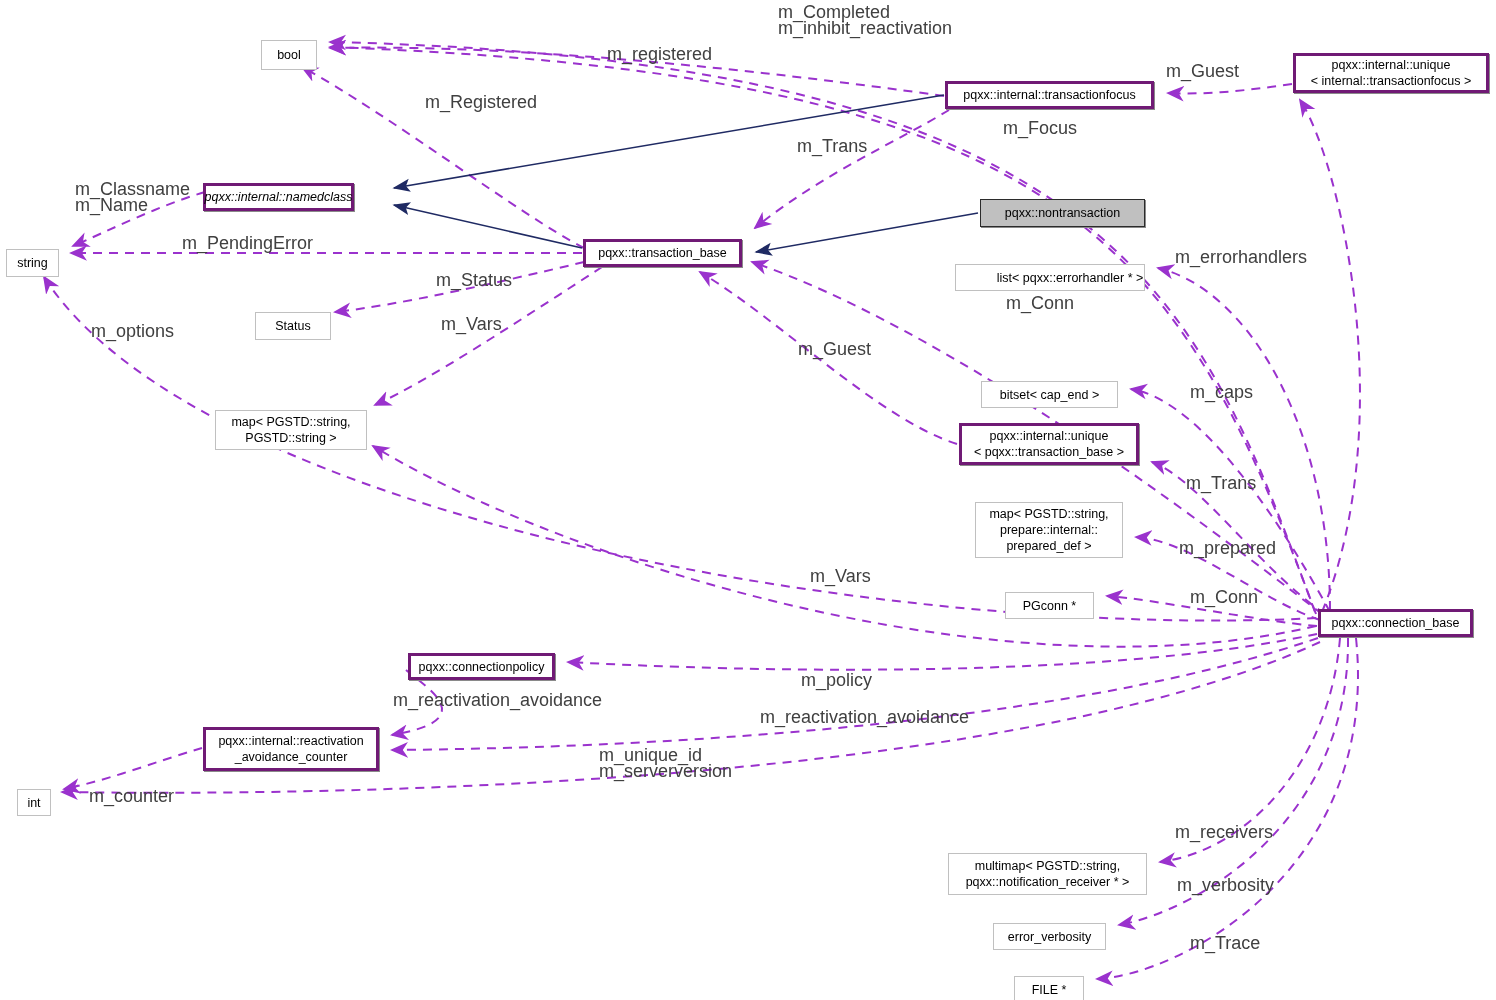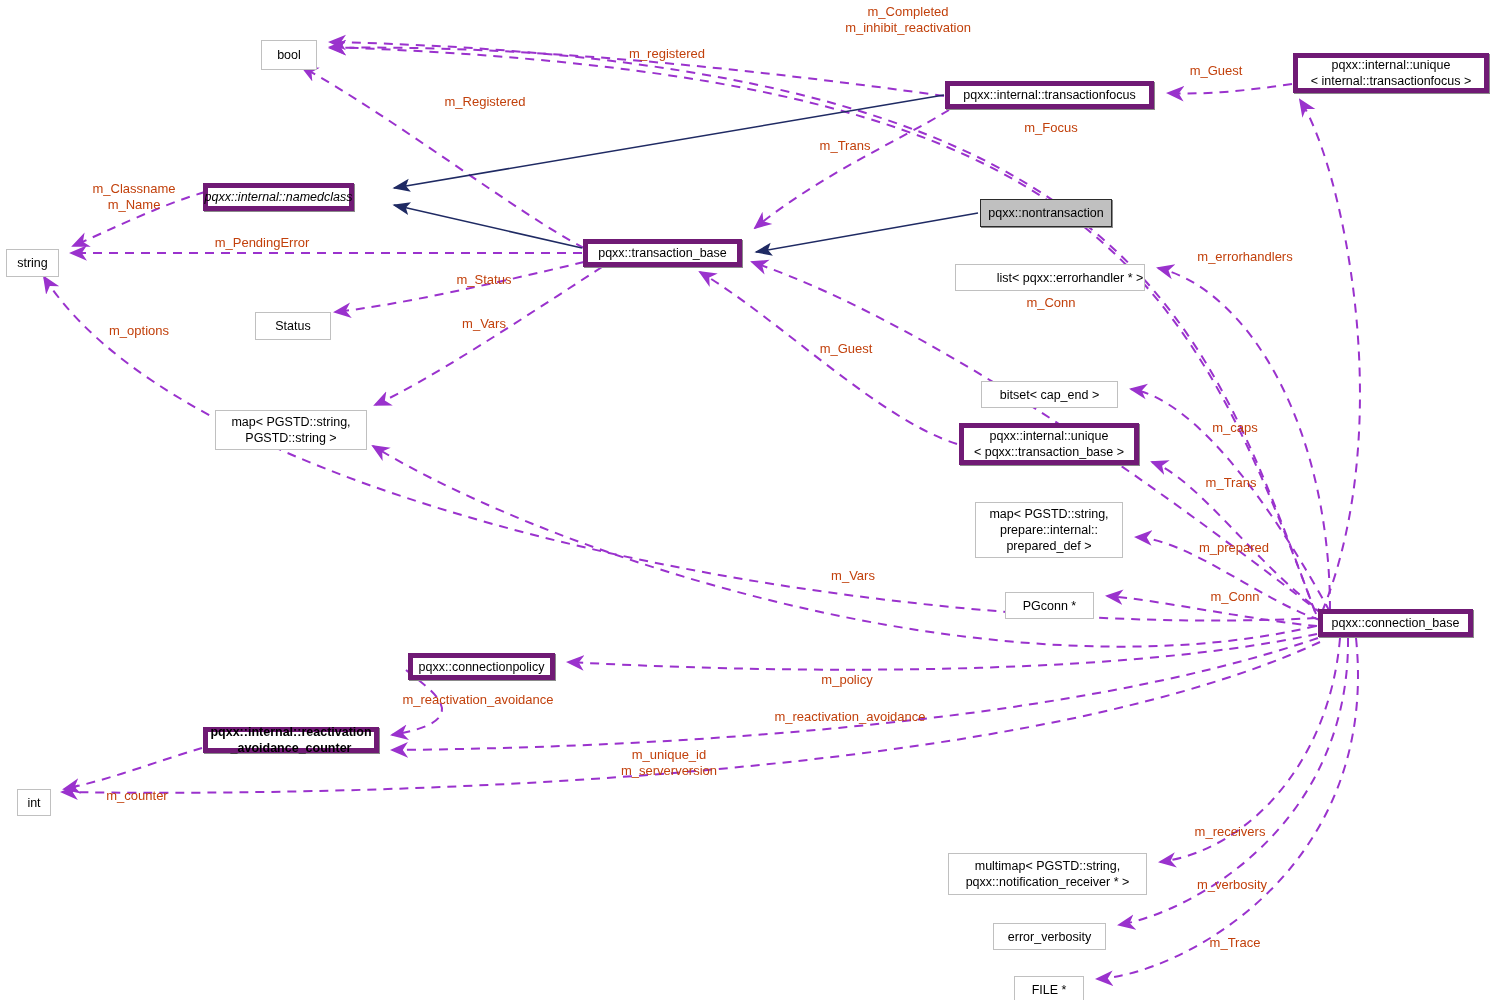--- a/index.html
+++ b/index.html
@@ -3,24 +3,24 @@
 <meta charset="utf-8">
 <style>
   html,body{margin:0;padding:0;background:#ffffff;}
   #stage{position:relative;width:1496px;height:1000px;background:#fff;
          font-family:"Liberation Sans", sans-serif;overflow:hidden;}
   svg#wires{position:absolute;left:0;top:0;width:1496px;height:1000px;}
   .node{position:absolute;box-sizing:border-box;display:flex;align-items:center;
         justify-content:center;text-align:center;background:#ffffff;
         font-size:12.5px;color:#000;line-height:16px;padding:2px 6px;white-space:pre;}
   .node.plain{border:1px solid #c0c0c0;margin-top:10px;}
-  .node.key{border:5px solid #701a75;box-shadow:1px 1px 0 #8a8a8a;}
+  .node.key{border:3px solid #701a75;box-shadow:1px 1px 0 #8a8a8a;}
   .node.cur{border:1px solid #2b2b2b;background:#c0c0c0;box-shadow:1px 1px 0 #8a8a8a;}
-  .edgelabel{position:absolute;font-size:13px;color:#c2410c;white-space:pre;
-             line-height:16px;text-align:center;}
+  .edgelabel{position:absolute;font-size:18px;color:#404040;white-space:pre;
+             line-height:16px;}
 </style>
 </head>
 <body>
 
 <div id="stage">
 
   <svg id="wires" viewBox="0 0 1496 1000">
     <defs>
       <marker id="ar-assoc" markerWidth="9" markerHeight="9" refX="8" refY="4.5" orient="auto">
         <path d="M0,0.6 L9,4.5 L0,8.4 L2.6,4.5 Z" fill="#9a32cd"></path>
@@ -66,37 +66,37 @@
       <path d="M582,248 L394,205"></path>
       <path d="M978,213 L756,252"></path>
     </g>
   </svg>
 
   <div class="node plain" style="left:261px;top:30px;width:56px;height:30px;">bool</div>
   <div class="node key" style="left:1293px;top:53px;width:196px;height:40px;">pqxx::internal::unique
 &lt; internal::transactionfocus &gt;</div>
   <div class="node key" style="left:945px;top:81px;width:209px;height:28px;">pqxx::internal::transactionfocus</div>
   <div class="node key" style="left:203px;top:183px;width:151px;height:28px;font-style:italic;">pqxx::internal::namedclass</div>
-  <div class="node cur" style="left:980px;top:199px;width:132px;height:28px;">pqxx::nontransaction</div>
+  <div class="node cur" style="left:980px;top:199px;width:165px;height:28px;">pqxx::nontransaction</div>
   <div class="node plain" style="left:6px;top:239px;width:53px;height:28px;">string</div>
   <div class="node key" style="left:583px;top:239px;width:159px;height:28px;text-align:right;">pqxx::transaction_base</div>
   <div class="node plain" style="left:955px;top:254px;width:190px;height:27px;padding-left:46px;">list&lt; pqxx::errorhandler * &gt;</div>
   <div class="node plain" style="left:255px;top:302px;width:76px;height:28px;">Status</div>
   <div class="node plain" style="left:981px;top:371px;width:137px;height:27px;">bitset&lt; cap_end &gt;</div>
   <div class="node plain" style="left:215px;top:400px;width:152px;height:40px;">map&lt; PGSTD::string,
 PGSTD::string &gt;</div>
   <div class="node key" style="left:959px;top:423px;width:180px;height:42px;">pqxx::internal::unique
 &lt; pqxx::transaction_base &gt;</div>
   <div class="node plain" style="left:975px;top:492px;width:148px;height:56px;">map&lt; PGSTD::string,
 prepare::internal::
 prepared_def &gt;</div>
   <div class="node plain" style="left:1005px;top:582px;width:89px;height:27px;">PGconn *</div>
   <div class="node key" style="left:1318px;top:609px;width:155px;height:28px;">pqxx::connection_base</div>
   <div class="node key" style="left:408px;top:653px;width:147px;height:27px;">pqxx::connectionpolicy</div>
-  <div class="node key" style="left:203px;top:727px;width:176px;height:26px;font-weight:bold;">pqxx::internal::reactivation
+  <div class="node key" style="left:203px;top:727px;width:176px;height:44px;">pqxx::internal::reactivation
 _avoidance_counter</div>
   <div class="node plain" style="left:17px;top:779px;width:34px;height:27px;">int</div>
   <div class="node plain" style="left:948px;top:843px;width:199px;height:42px;">multimap&lt; PGSTD::string,
 pqxx::notification_receiver * &gt;</div>
   <div class="node plain" style="left:993px;top:913px;width:113px;height:27px;">error_verbosity</div>
   <div class="node plain" style="left:1014px;top:966px;width:70px;height:27px;">FILE *</div>
 
   <div class="edgelabel" style="left:778px;top:4px;width:260px;">m_Completed
 m_inhibit_reactivation</div>
   <div class="edgelabel" style="left:607px;top:46px;width:120px;">m_registered</div>
@@ -106,21 +106,21 @@
   <div class="edgelabel" style="left:797px;top:138px;width:96px;">m_Trans</div>
   <div class="edgelabel" style="left:75px;top:181px;width:118px;">m_Classname
 m_Name</div>
   <div class="edgelabel" style="left:182px;top:235px;width:160px;">m_PendingError</div>
   <div class="edgelabel" style="left:1175px;top:249px;width:140px;">m_errorhandlers</div>
   <div class="edgelabel" style="left:436px;top:272px;width:96px;">m_Status</div>
   <div class="edgelabel" style="left:1006px;top:295px;width:90px;">m_Conn</div>
   <div class="edgelabel" style="left:441px;top:316px;width:86px;">m_Vars</div>
   <div class="edgelabel" style="left:91px;top:323px;width:96px;">m_options</div>
   <div class="edgelabel" style="left:798px;top:341px;width:96px;">m_Guest</div>
-  <div class="edgelabel" style="left:1190px;top:420px;width:90px;">m_caps</div>
+  <div class="edgelabel" style="left:1190px;top:384px;width:90px;">m_caps</div>
   <div class="edgelabel" style="left:1186px;top:475px;width:90px;">m_Trans</div>
   <div class="edgelabel" style="left:1179px;top:540px;width:110px;">m_prepared</div>
   <div class="edgelabel" style="left:810px;top:568px;width:86px;">m_Vars</div>
   <div class="edgelabel" style="left:1190px;top:589px;width:90px;">m_Conn</div>
   <div class="edgelabel" style="left:801px;top:672px;width:92px;">m_policy</div>
   <div class="edgelabel" style="left:393px;top:692px;width:170px;">m_reactivation_avoidance</div>
   <div class="edgelabel" style="left:760px;top:709px;width:180px;">m_reactivation_avoidance</div>
   <div class="edgelabel" style="left:599px;top:747px;width:140px;">m_unique_id
 m_serverversion</div>
   <div class="edgelabel" style="left:89px;top:788px;width:96px;">m_counter</div>

